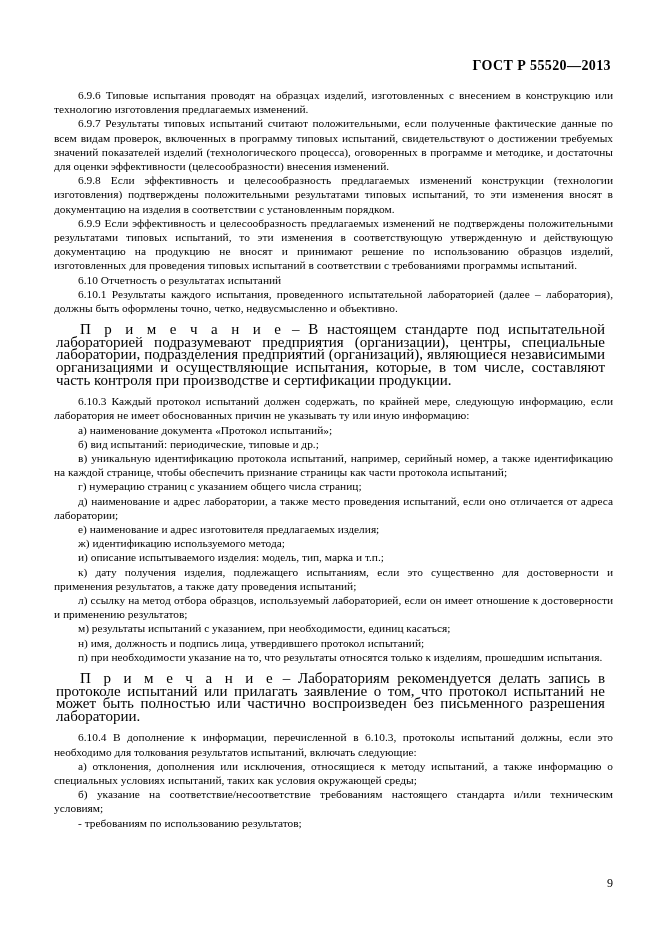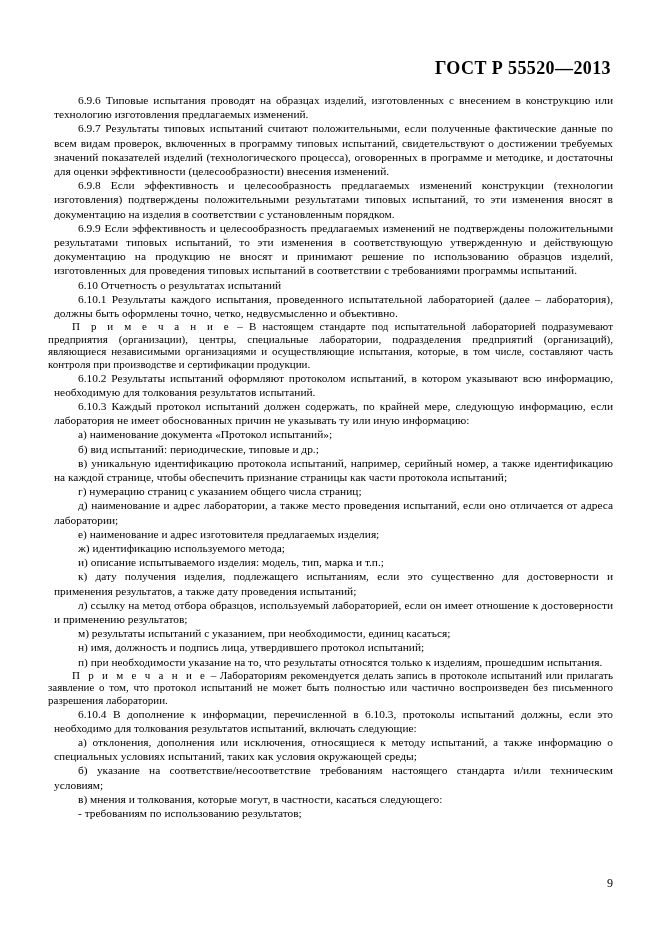--- a/index.html
+++ b/index.html
@@ -17,41 +17,41 @@
   .page {
     position: relative;
     width: 661px;
     height: 935px;
     box-sizing: border-box;
     padding: 58px 48px 0 48px;
   }
   .header {
     text-align: right;
     font-family: "Liberation Serif", serif;
-    font-size: 18px;
+    font-size: 14px;
     font-weight: bold;
     letter-spacing: 0.4px;
     margin: 0 0 14px 0;
     padding-right: 2px;
   }
   .body-text {
     font-size: 11.4px;
     line-height: 14.2px;
     text-align: justify;
     text-justify: inter-word;
   }
   p.para {
     margin: 0 0 0 6px;
     text-indent: 24px;
     text-align: justify;
   }
   p.note {
-    margin: 0;
+    margin: 8px;
     text-indent: 24px;
-    font-size: 11px;
+    font-size: 15px;
     line-height: 12.6px;
     text-align: justify;
   }
   .spaced {
     letter-spacing: 2.4px;
   }
   .footer-page {
     position: absolute;
     right: 48px;
     bottom: 44px;
@@ -70,21 +70,20 @@
 
     <p class="para">6.9.6 Типовые испытания проводят на образцах изделий, изготовленных с внесением в конструкцию или технологию изготовления предлагаемых изменений.</p>
     <p class="para">6.9.7 Результаты типовых испытаний считают положительными, если полученные фактические данные по всем видам проверок, включенных в программу типовых испытаний, свидетельствуют о достижении требуемых значений показателей изделий (технологического процесса), оговоренных в программе и методике, и достаточны для оценки эффективности (целесообразности) внесения изменений.</p>
     <p class="para">6.9.8 Если эффективность и целесообразность предлагаемых изменений конструкции (технологии изготовления) подтверждены положительными результатами типовых испытаний, то эти изменения вносят в документацию на изделия в соответствии с установленным порядком.</p>
     <p class="para">6.9.9 Если эффективность и целесообразность предлагаемых изменений не подтверждены положительными результатами типовых испытаний, то эти изменения в соответствующую утвержденную и действующую документацию на продукцию не вносят и принимают решение по использованию образцов изделий, изготовленных для проведения типовых испытаний в соответствии с требованиями программы испытаний.</p>
     <p class="para">6.10 Отчетность о результатах испытаний</p>
     <p class="para">6.10.1 Результаты каждого испытания, проведенного испытательной лабораторией (далее – лаборатория), должны быть оформлены точно, четко, недвусмысленно и объективно.</p>
 
     <p class="note"><span class="spaced">П р и м е ч а н и е</span><span> – В настоящем стандарте под испытательной лабораторией подразумевают предприятия (организации), центры, специальные лаборатории, подразделения предприятий (организаций), являющиеся независимыми организациями и осуществляющие испытания, которые, в том числе, составляют часть контроля при производстве и сертификации продукции.</span></p>
 
-    <p class="para">6.10.2 Результаты испытаний оформляют протоколом испытаний, в котором указывают всю информацию, необходимую для толкования результатов испытаний.</p>
     <p class="para">6.10.3 Каждый протокол испытаний должен содержать, по крайней мере, следующую информацию, если лаборатория не имеет обоснованных причин не указывать ту или иную информацию:</p>
 
     <p class="para">а) наименование документа «Протокол испытаний»;</p>
     <p class="para">б) вид испытаний: периодические, типовые и др.;</p>
     <p class="para">в) уникальную идентификацию протокола испытаний, например, серийный номер, а также идентификацию на каждой странице, чтобы обеспечить признание страницы как части протокола испытаний;</p>
     <p class="para">г) нумерацию страниц с указанием общего числа страниц;</p>
     <p class="para">д) наименование и адрес лаборатории, а также место проведения испытаний, если оно отличается от адреса лаборатории;</p>
     <p class="para">е) наименование и адрес изготовителя предлагаемых изделия;</p>
     <p class="para">ж) идентификацию используемого метода;</p>
     <p class="para">и) описание испытываемого изделия: модель, тип, марка и т.п.;</p>
@@ -93,20 +92,19 @@
     <p class="para">м) результаты испытаний с указанием, при необходимости, единиц касаться;</p>
     <p class="para">н) имя, должность и подпись лица, утвердившего протокол испытаний;</p>
     <p class="para">п) при необходимости указание на то, что результаты относятся только к изделиям, прошедшим испытания.</p>
 
     <p class="note"><span class="spaced">П р и м е ч а н и е</span><span> – Лабораториям рекомендуется делать запись в протоколе испытаний или прилагать заявление о том, что протокол испытаний не может быть полностью или частично воспроизведен без письменного разрешения лаборатории.</span></p>
 
     <p class="para">6.10.4 В дополнение к информации, перечисленной в 6.10.3, протоколы испытаний должны, если это необходимо для толкования результатов испытаний, включать следующие:</p>
 
     <p class="para">а) отклонения, дополнения или исключения, относящиеся к методу испытаний, а также информацию о специальных условиях испытаний, таких как условия окружающей среды;</p>
     <p class="para">б) указание на соответствие/несоответствие требованиям настоящего стандарта и/или техническим условиям;</p>
-    <p class="para">в) мнения и толкования, которые могут, в частности, касаться следующего:</p>
     <p class="para">- требованиям по использованию результатов;</p>
 
   </div>
 
   <div class="footer-page">9</div>
 
 </div>
 
 </body></html>

